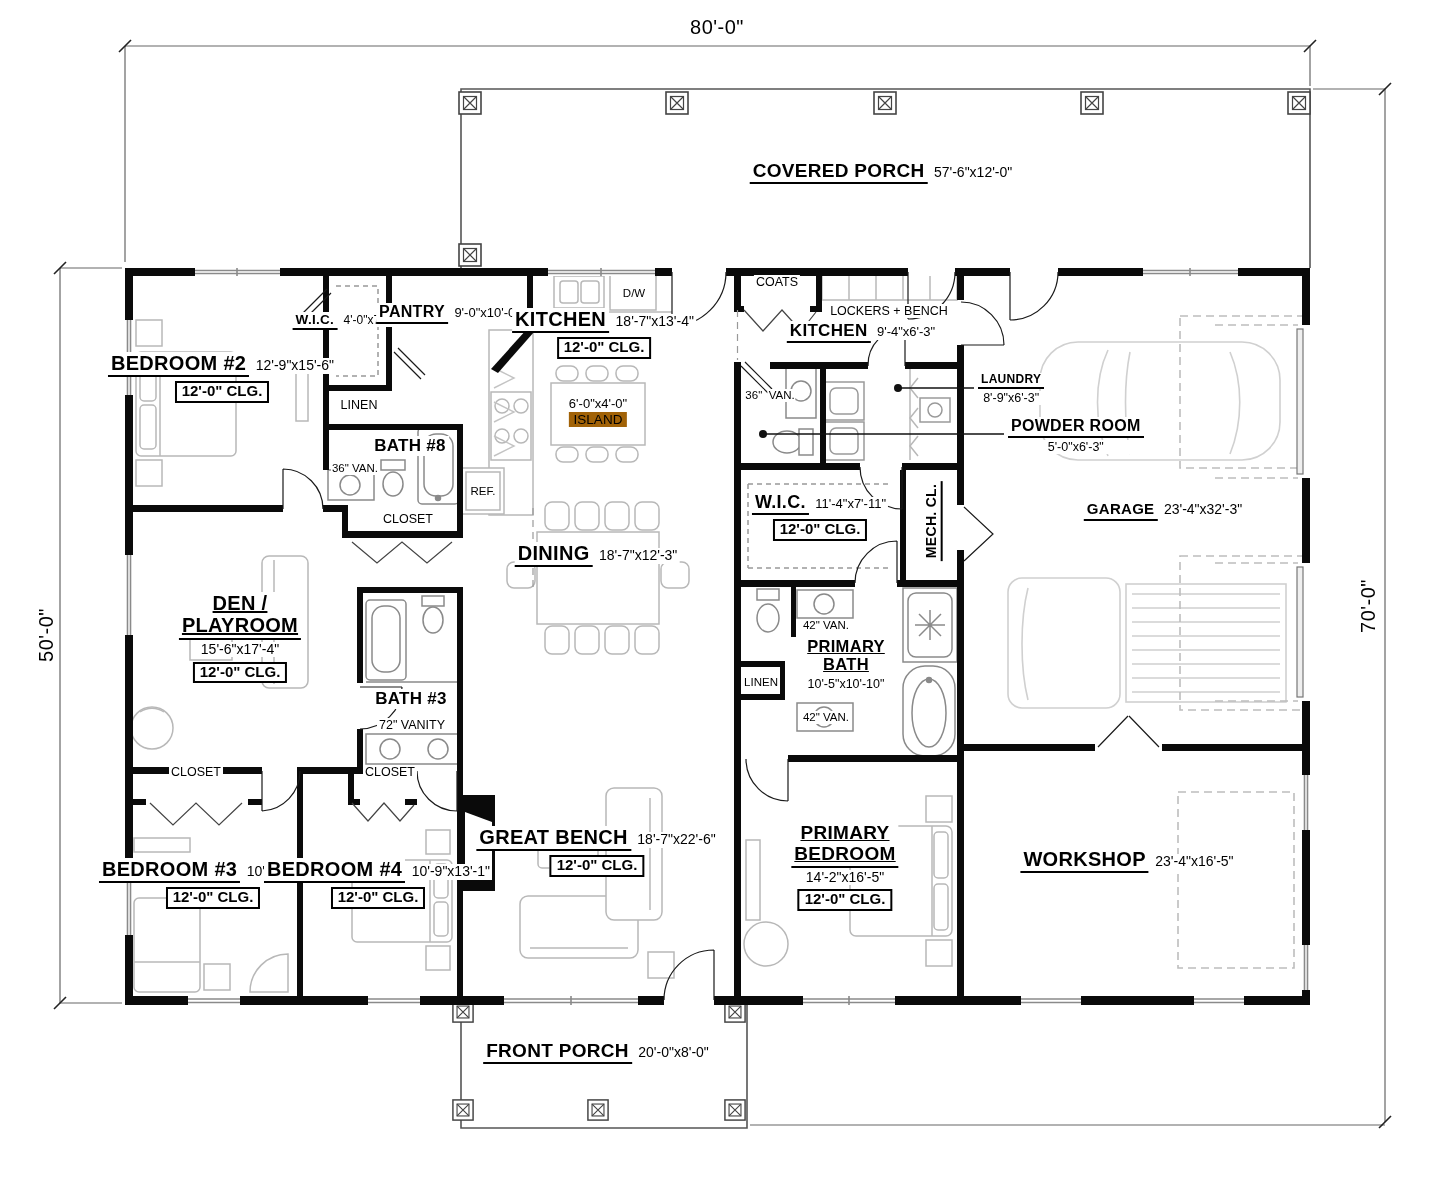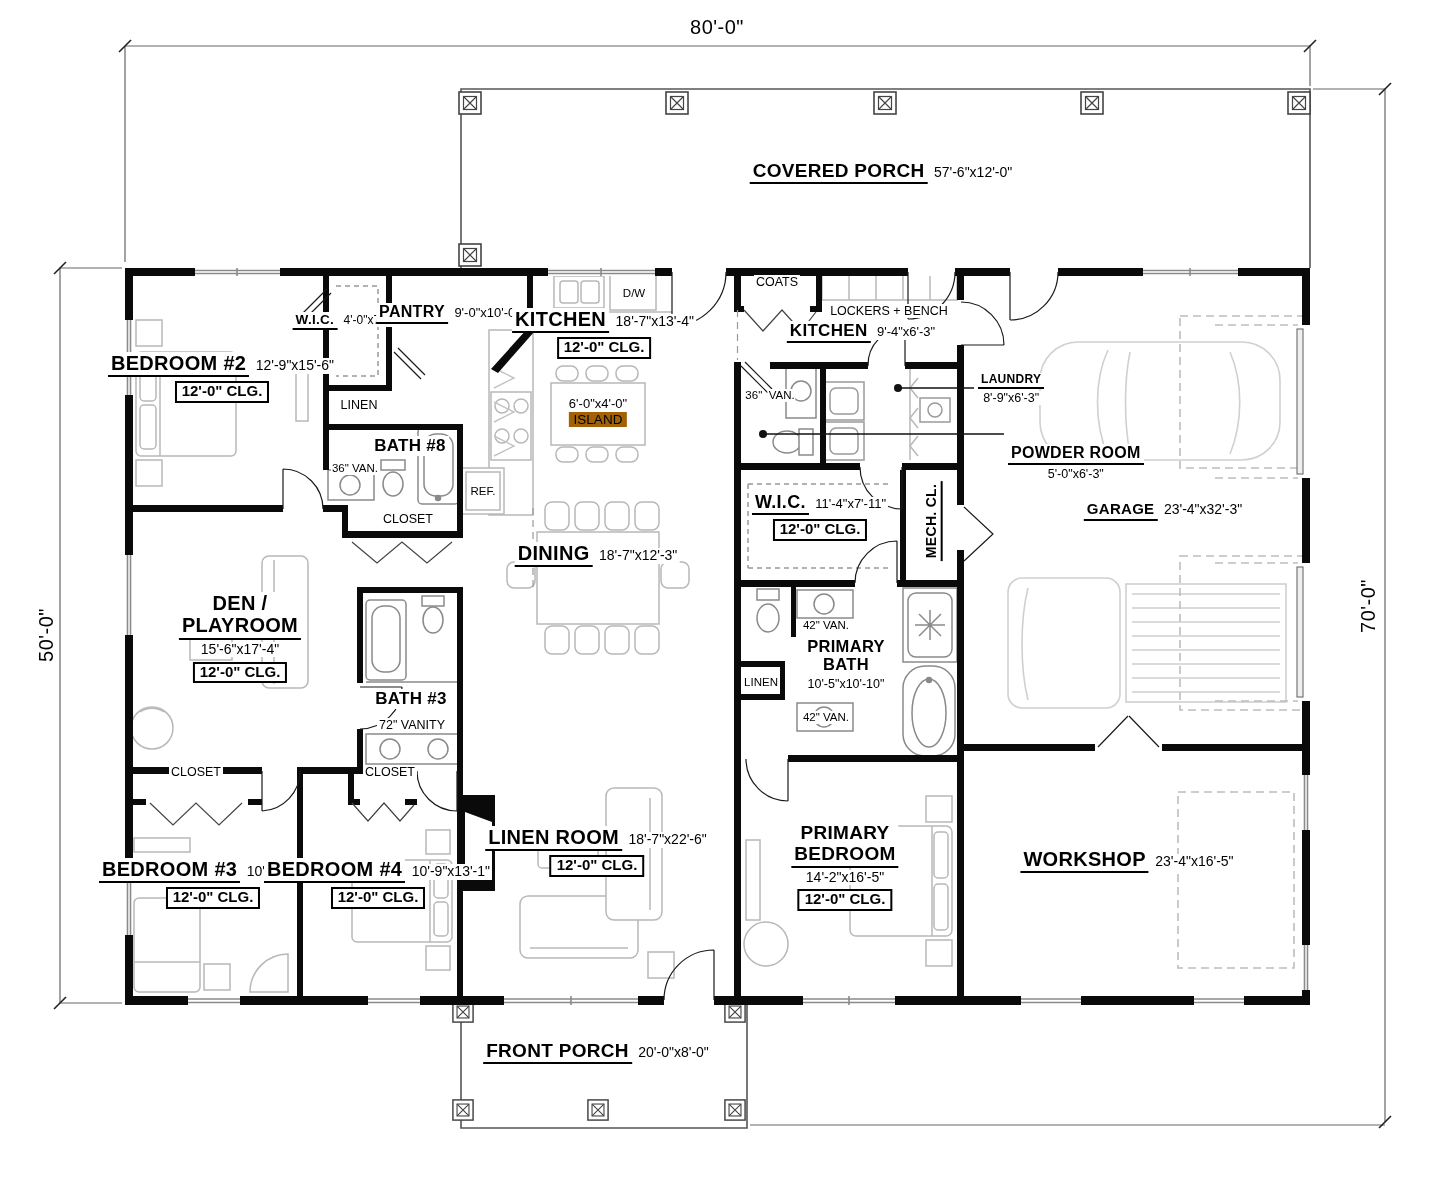--- a/index.html
+++ b/index.html
@@ -4,21 +4,21 @@
 <style>
   html,body{margin:0;padding:0;background:#fff;}
   .plan{position:relative;width:1445px;height:1177px;background:#fff;
         font-family:"Liberation Sans",sans-serif;color:#000;overflow:hidden;}
   .plan svg{position:absolute;left:0;top:0;}
   .lbl{position:absolute;text-align:center;transform:translateX(-50%);line-height:1.12;white-space:nowrap;}
   .lbl.leftal{transform:none;text-align:left;}
   .lbl.rot{transform:translate(-50%,-50%) rotate(-90deg);}
   .rname{display:inline-block;font-weight:bold;border-bottom:2.5px solid #000;
          padding:0 3px 1px 3px;letter-spacing:.3px;background:#fff;}
-  .rname2{display:block;font-weight:bold;letter-spacing:.3px;background:#fff;padding:0 3px;}
+  .rname2{display:block;font-weight:bold;letter-spacing:.3px;background:#fff;padding:0 3px;text-decoration:underline;}
   .rname2.ul{border-bottom:2.5px solid #000;padding-bottom:1px;}
   .noline{border-bottom:none;}
   .rdims{font-size:14px;margin-top:2px;background:#fff;display:inline-block;padding:0 2px;}
   .clgbox{display:inline-block;border:2px solid #000;font-weight:bold;font-size:15px;
           padding:0 5px 1px 5px;margin-top:4px;background:#fff;}
   .tiny{font-size:11.5px;background:#fff;display:inline-block;padding:0 1px;}
   .small{font-size:12.5px;background:#fff;display:inline-block;padding:0 2px;}
   .dimtxt{font-size:20px;letter-spacing:.5px;background:#fff;padding:0 4px;}
 </style>
 </head>
@@ -513,21 +513,21 @@
 <div class="lbl" style="left:862px;top:321px;">
   <div class="rname" style="font-size:17px">KITCHEN</div>
   <div class="rdims" style="font-size:13px">9'-4"x6'-3"</div>
 </div>
 
 <div class="lbl leftal" style="left:978px;top:369px;">
   <div class="rname" style="font-size:12px">LAUNDRY</div>
   <div class="rdims" style="font-size:12.5px;display:block;text-align:center">8'-9"x6'-3"</div>
 </div>
 
-<div class="lbl leftal" style="left:1008px;top:417px;margin-top:27px;">
+<div class="lbl leftal" style="left:1008px;top:417px;">
   <div class="rname" style="font-size:16px">POWDER ROOM</div>
   <div class="rdims" style="font-size:12.5px;display:block;text-align:center">5'-0"x6'-3"</div>
 </div>
 
 <div class="lbl" style="left:1164px;top:500px;">
   <div class="rname" style="font-size:15px">GARAGE</div>
   <div class="rdims">23'-4"x32'-3"</div>
 </div>
 
 <div class="lbl" style="left:359px;top:395px;">
@@ -614,21 +614,21 @@
   <div><span class="clgbox">12'-0" CLG.</span></div>
 </div>
 
 <div class="lbl" style="left:378px;top:858px;">
   <div class="rname" style="font-size:20px">BEDROOM #4</div>
   <div class="rdims">10'-9"x13'-1"</div>
   <div><span class="clgbox">12'-0" CLG.</span></div>
 </div>
 
 <div class="lbl" style="left:597px;top:826px;">
-  <div class="rname" style="font-size:20px">LINEN ROOM</div>
+  <div class="rname" style="font-size:20px">GREAT BENCH</div>
   <div class="rdims">18'-7"x22'-6"</div>
   <div><span class="clgbox">12'-0" CLG.</span></div>
 </div>
 
 <div class="lbl" style="left:845px;top:822px;">
   <div class="rname2" style="font-size:19px">PRIMARY</div>
   <div class="rname2 ul" style="font-size:19px">BEDROOM</div>
   <div class="rdims">14'-2"x16'-5"</div>
   <div><span class="clgbox">12'-0" CLG.</span></div>
 </div>

